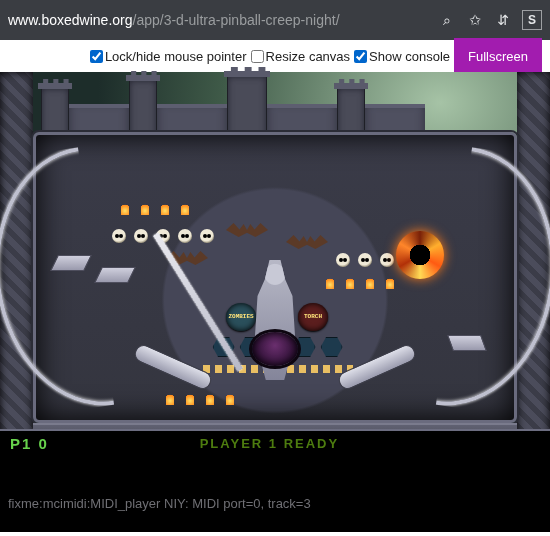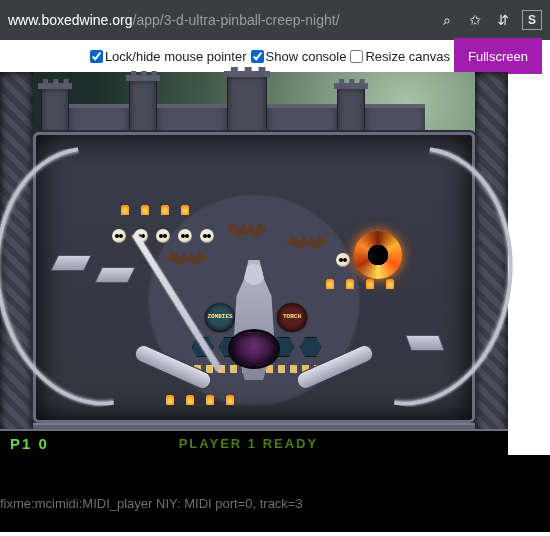--- a/index.html
+++ b/index.html
@@ -21,21 +21,21 @@
     font-size: 13px; color: #212121;
   }
   .chk { display: inline-flex; align-items: center; gap: 2px; cursor: pointer; }
   .chk input { accent-color: #0066cc; }
   .fullscreen-btn {
     background: #a21caf; color: #fff; border: 0; padding: 10px 14px;
     height: 36px; font-size: 13px; cursor: pointer;
   }
 
   .game-area {
-    position: relative; width: 508px; height: 383px;
+    position: relative; width: 550px; height: 383px;
     background: #2e2e3b;
   }
   .sky {
     position: absolute; inset: 0; background:
       radial-gradient(ellipse at 80% 8%, #a6c3a6 0%, #3f5a48 35%, #1d2d2a 55%),
       linear-gradient(#3b586a, #6f8894 18%, #3a4756 35%);
   }
   .castle-layer {
     position: absolute; left: 33px; right: 33px; top: 6px; height: 70px;
   }
@@ -159,21 +159,21 @@
     position:absolute;left:0;right:0;bottom:0;height:26px;
     background:#000;border-top:2px solid #6c6d80;
     display:flex;align-items:center;
     font-family:"Courier New",monospace;font-weight:700;
   }
   .score-left{color:#67d24c;font-size:15px;padding-left:10px;letter-spacing:2px}
   .score-center{flex:1;text-align:center;color:#4d7c0f;font-size:13px;letter-spacing:2px}
 
   .console{
     height:77px;background:#000;color:#e9e9e9;
-    font:13px/18px "Courier New",monospace;padding:4px 0;
+    font:13px/18px "Courier New",monospace;padding:4px 8px;
     overflow:hidden;white-space:pre;
   }
   .console-line.cut{color:#6f6f74}
 </style>
 </head>
 <body>
 
 <div class="url-bar">
   <div class="url-text">
     <span class="domain">www.boxedwine.org</span><span class="path">/app/3-d-ultra-pinball-creep-night/</span>
@@ -183,26 +183,26 @@
   <span class="url-icon">⇵</span>
   <span class="url-icon boxed">S</span>
 </div>
 
 <div class="controls-row">
   <label class="chk">
     <input type="checkbox" checked="" style="">
     <span>Lock/hide mouse pointer</span>
   </label>
   <label class="chk">
+    <input type="checkbox" style="">
+    <span>Resize canvas</span>
+  </label>
+  <label class="chk">
     <input type="checkbox" checked="" style="">
     <span>Show console</span>
-  </label>
-  <label class="chk">
-    <input type="checkbox" style="">
-    <span>Resize canvas</span>
   </label>
   <button class="fullscreen-btn">Fullscreen</button>
 </div>
 
 <div class="game-area">
   <div class="sky"></div>
   <div class="side-border left"></div>
   <div class="side-border right"></div>
 
   <div class="castle-layer">

